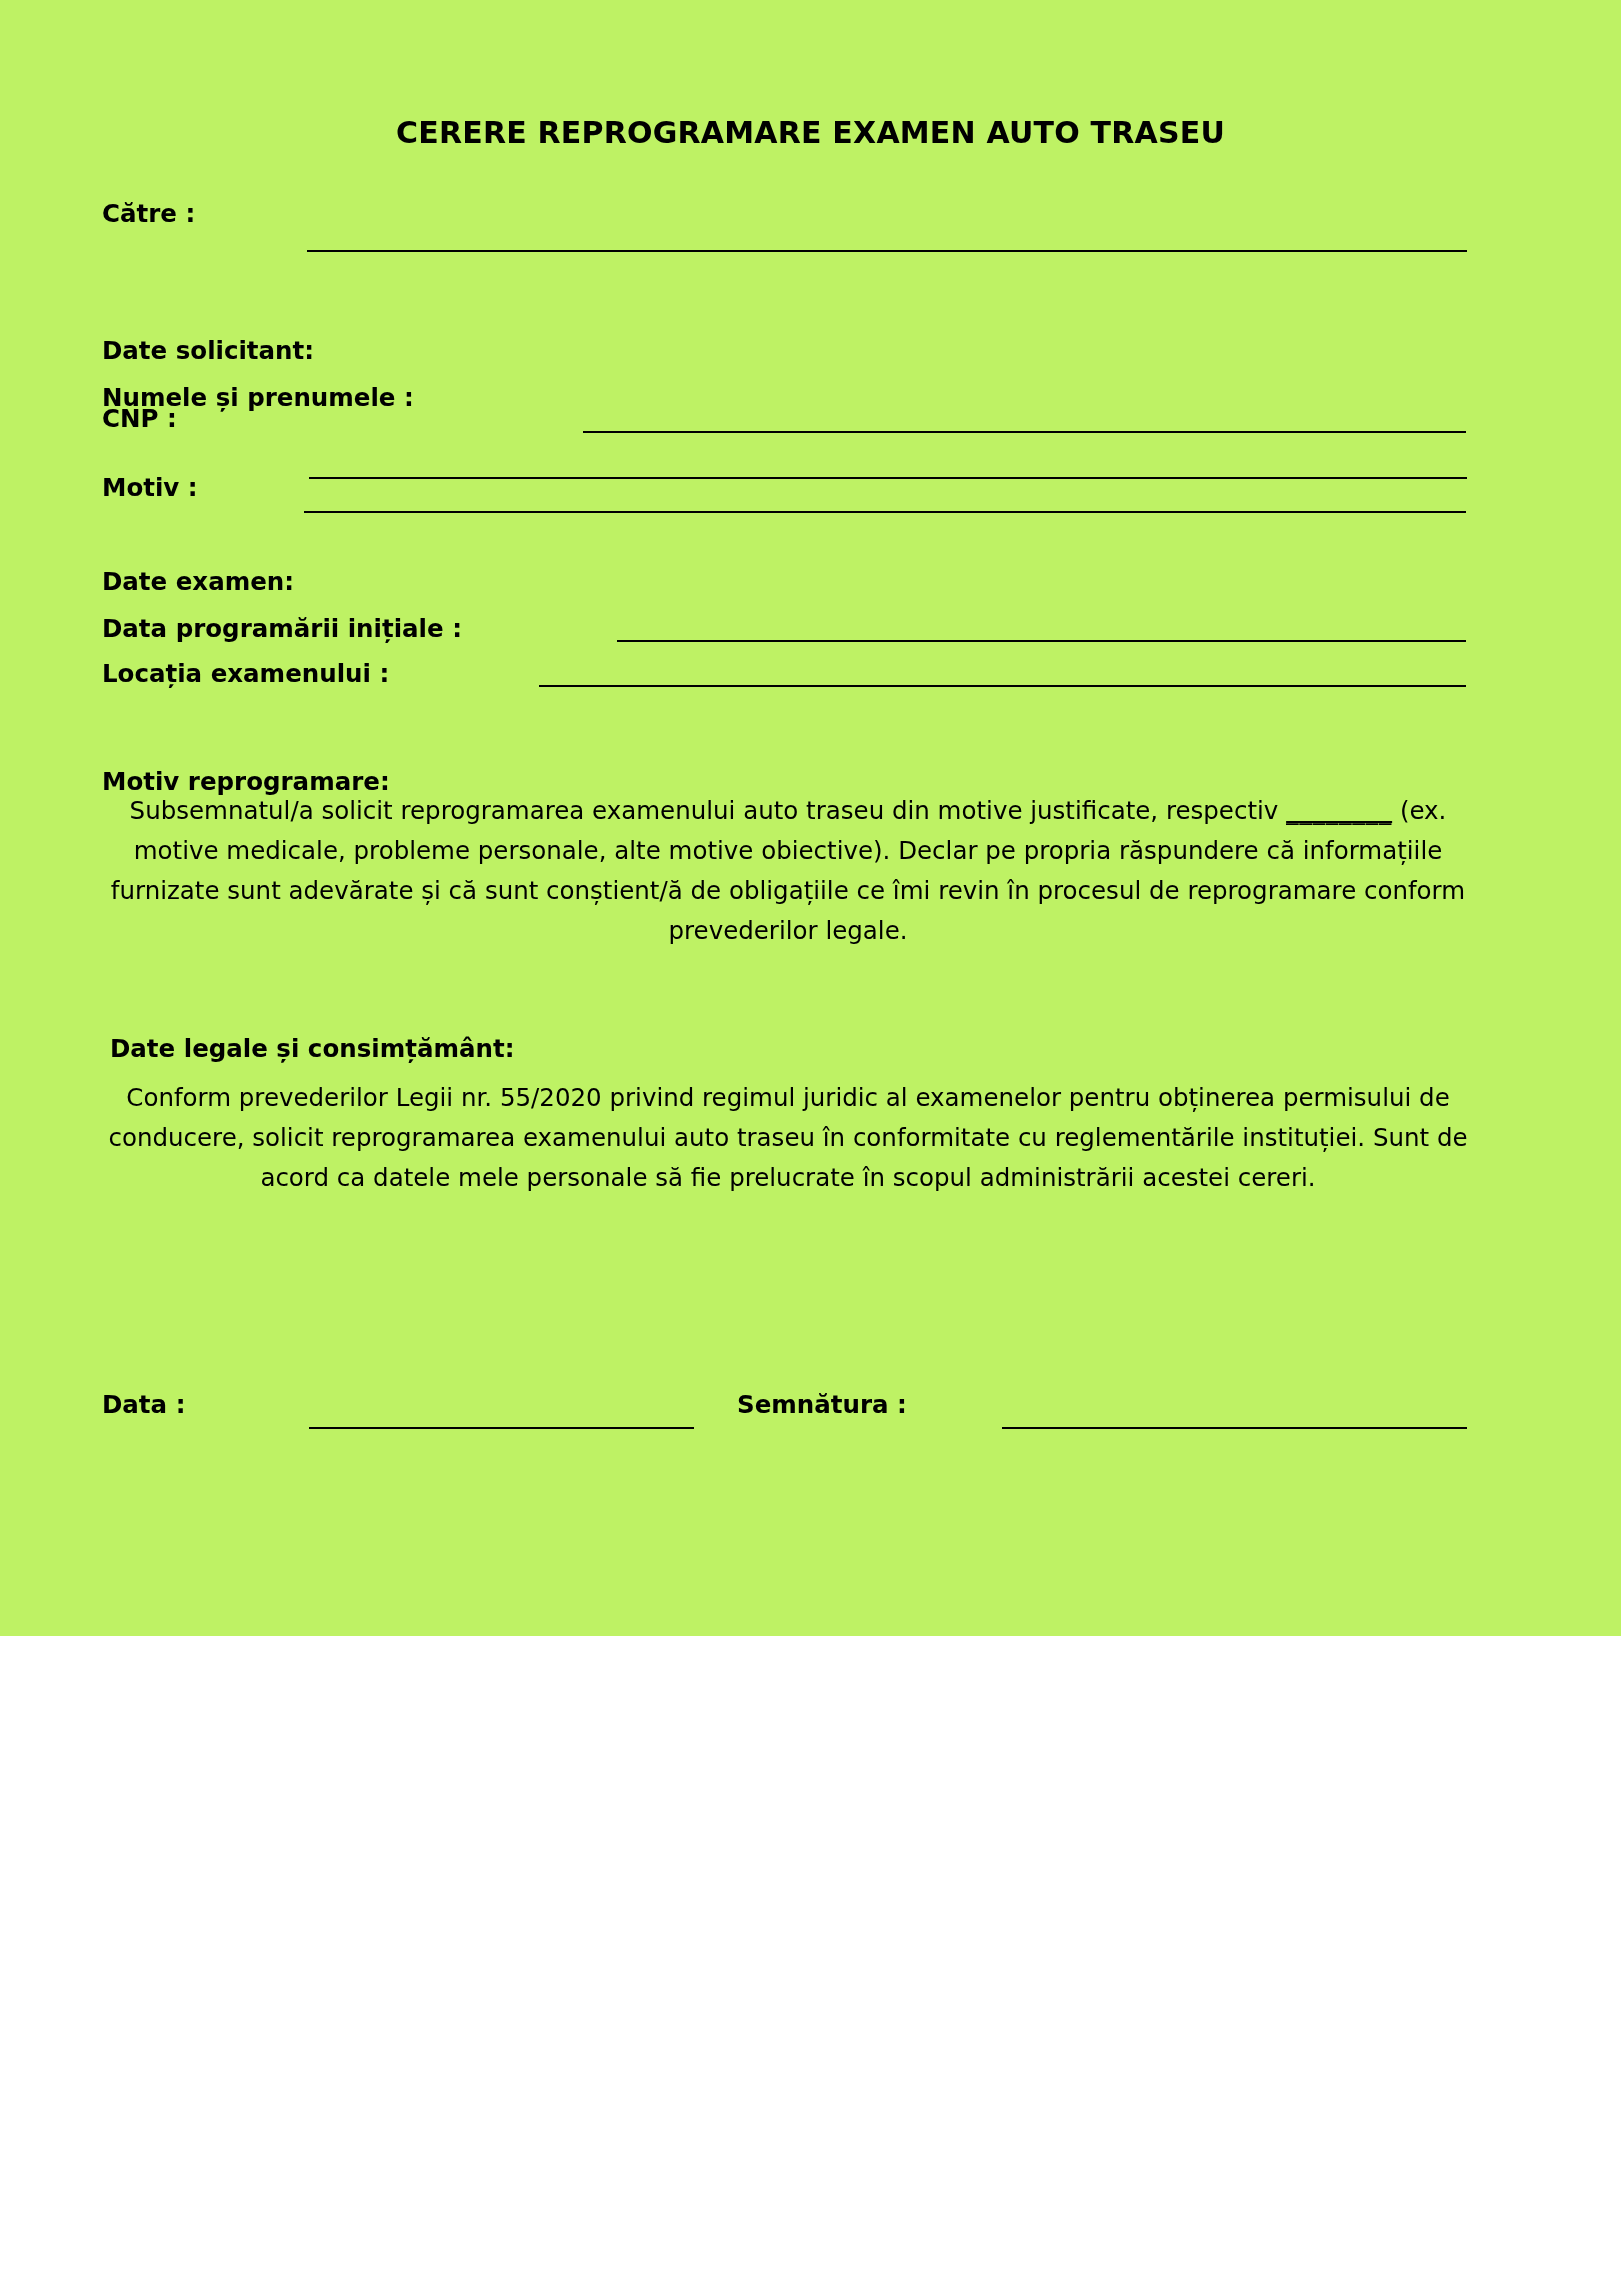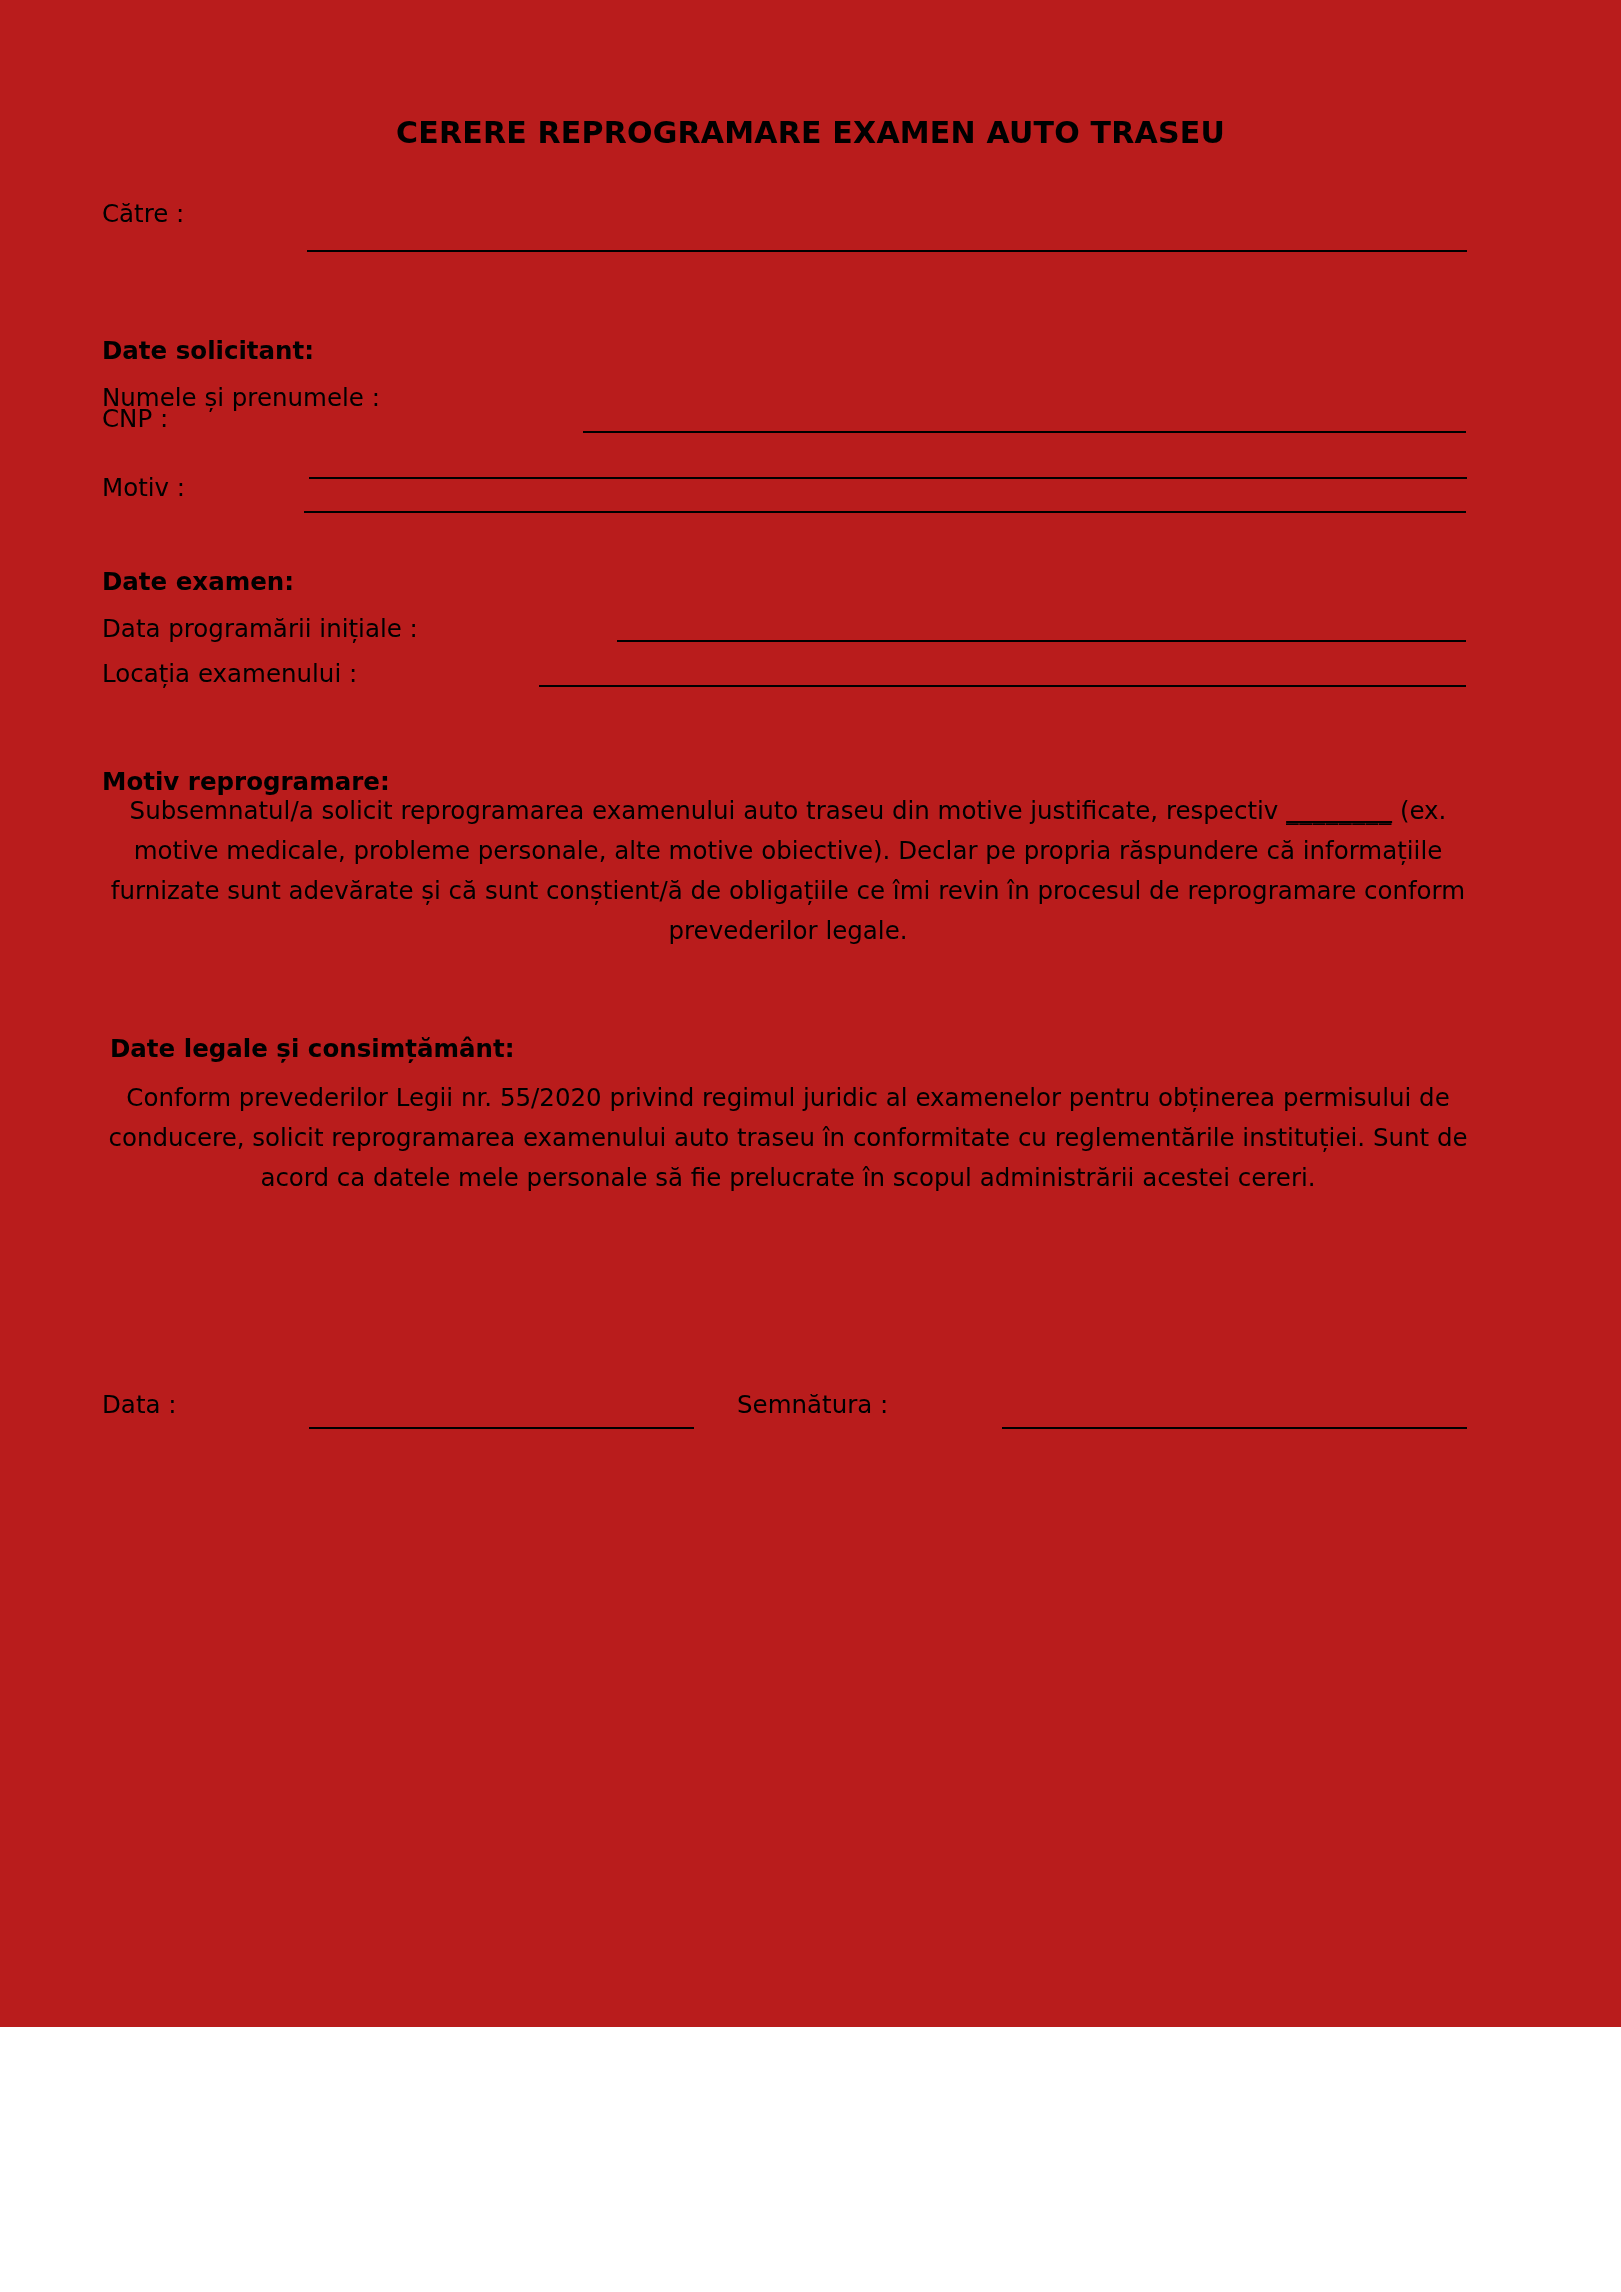--- a/index.html
+++ b/index.html
@@ -7,22 +7,22 @@
     padding: 0;
     background: #ffffff;
   }
   body {
     font-family: "DejaVu Sans", "Liberation Sans", sans-serif;
     color: #000000;
   }
   .page {
     position: relative;
     width: 1621px;
-    height: 2027px;
-    background: #b91c1c;
+    height: 1636px;
+    background: #bef264;
     overflow: hidden;
     box-sizing: border-box;
   }
   .doc-title {
     position: absolute;
     left: 0;
     top: 115px;
     width: 1621px;
     text-align: center;
     font-size: 30px;
@@ -33,21 +33,21 @@
   .section-head {
     position: absolute;
     font-size: 24.5px;
     font-weight: bold;
     color: #000000;
     white-space: nowrap;
   }
   .field-label {
     position: absolute;
     font-size: 24.5px;
-    font-weight: normal;
+    font-weight: bold;
     color: #000000;
     white-space: nowrap;
   }
   .rule {
     position: absolute;
     height: 0;
     border-top: 2.9px solid #000000;
   }
   .para {
     position: absolute;

